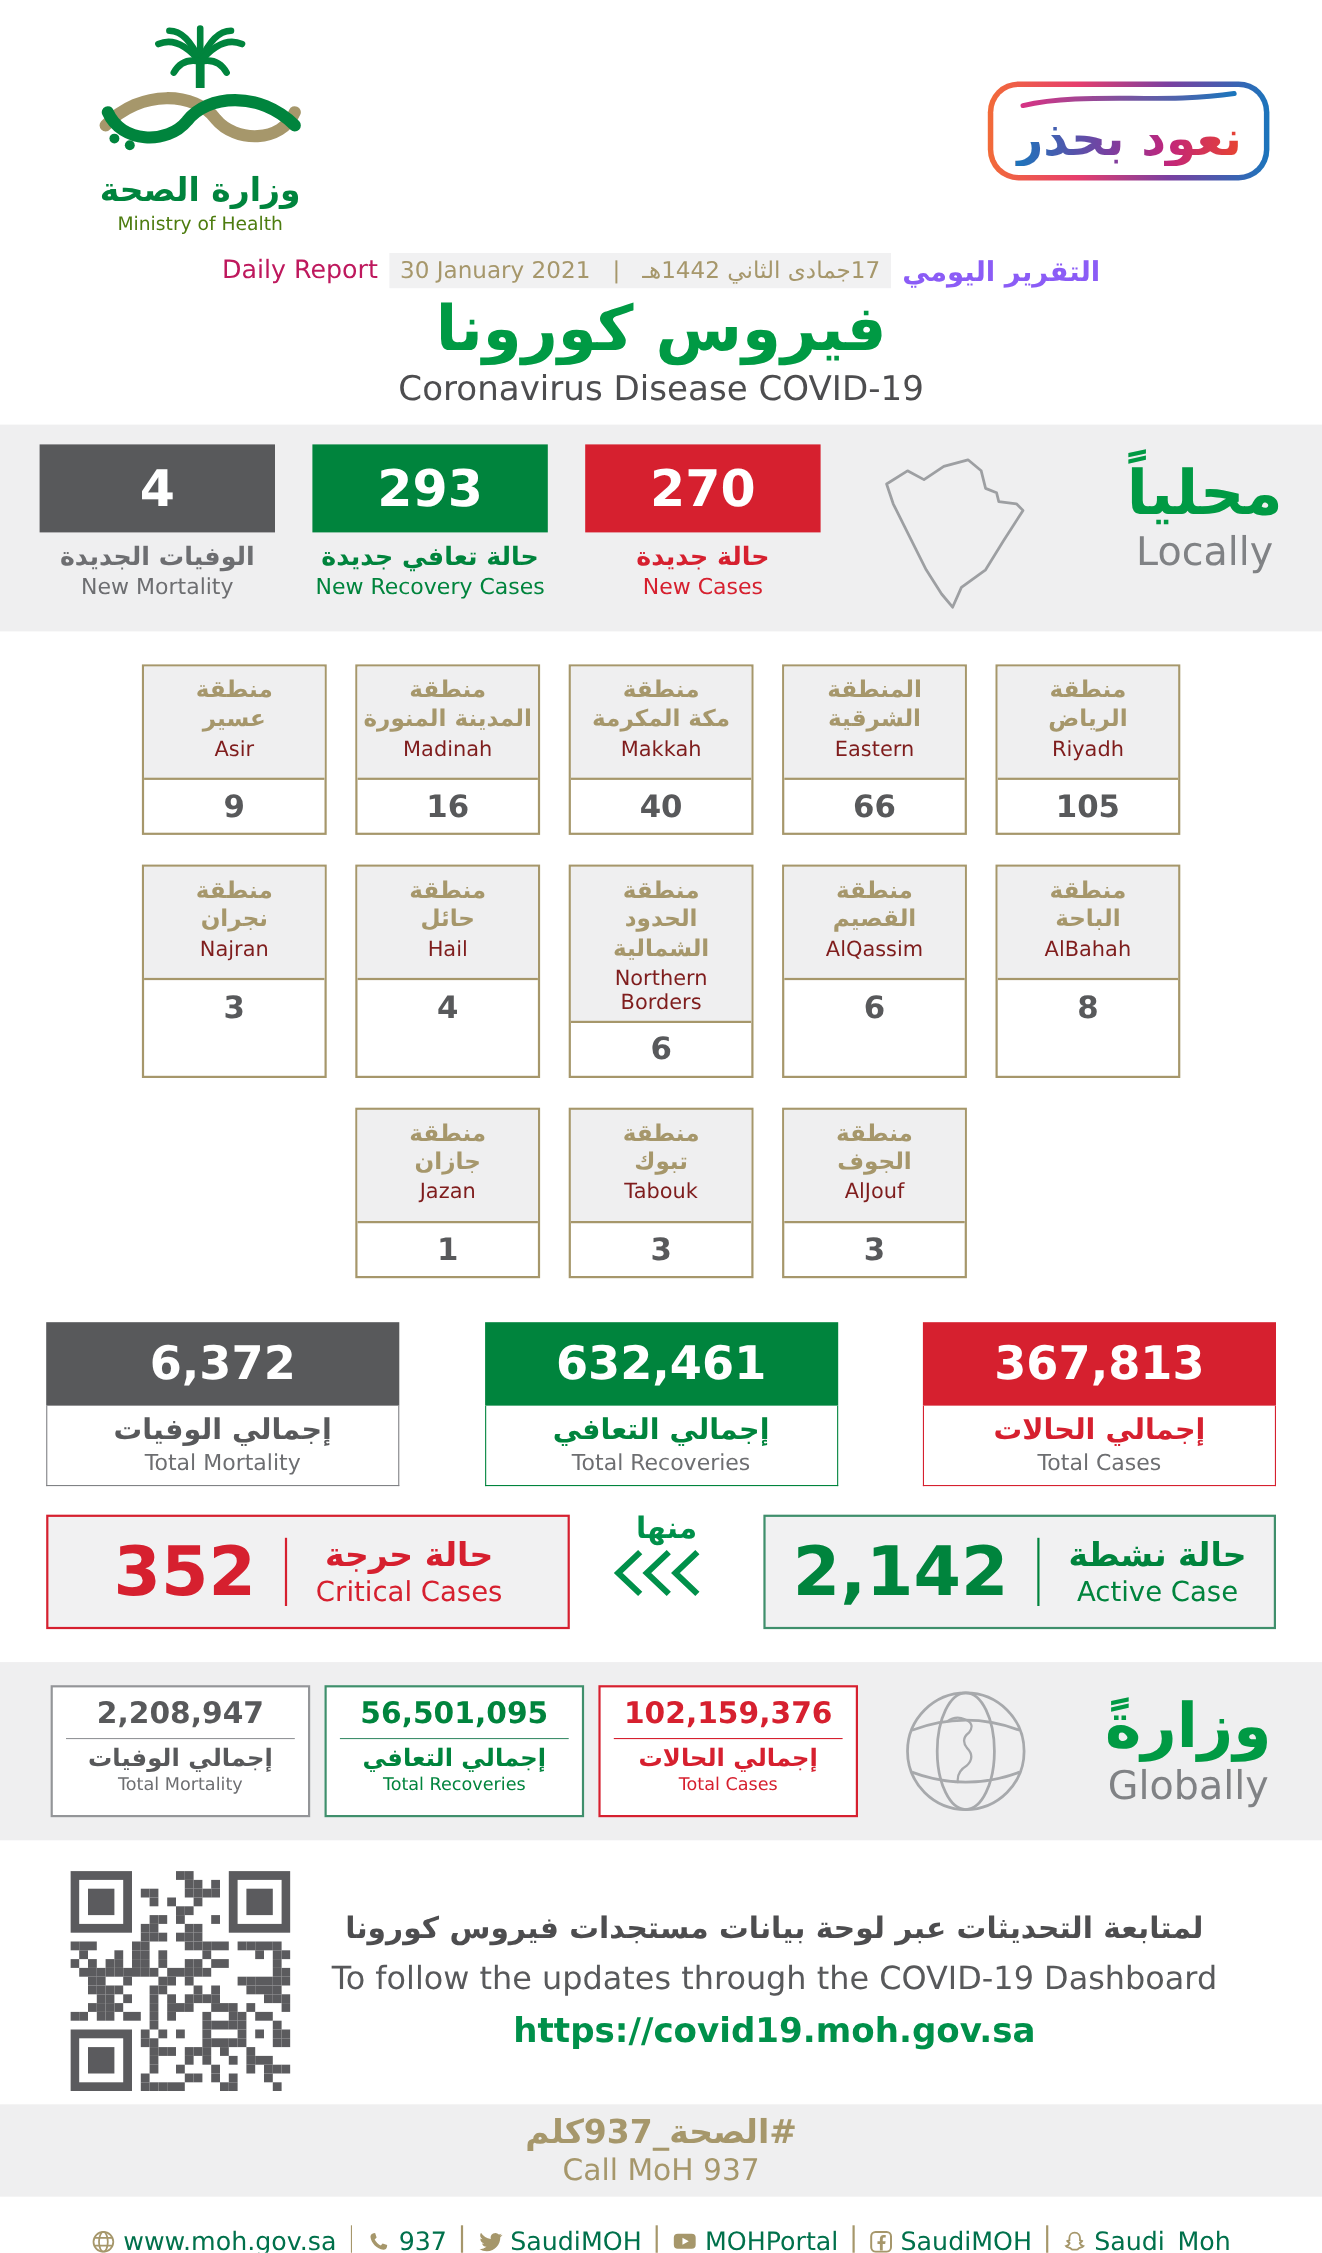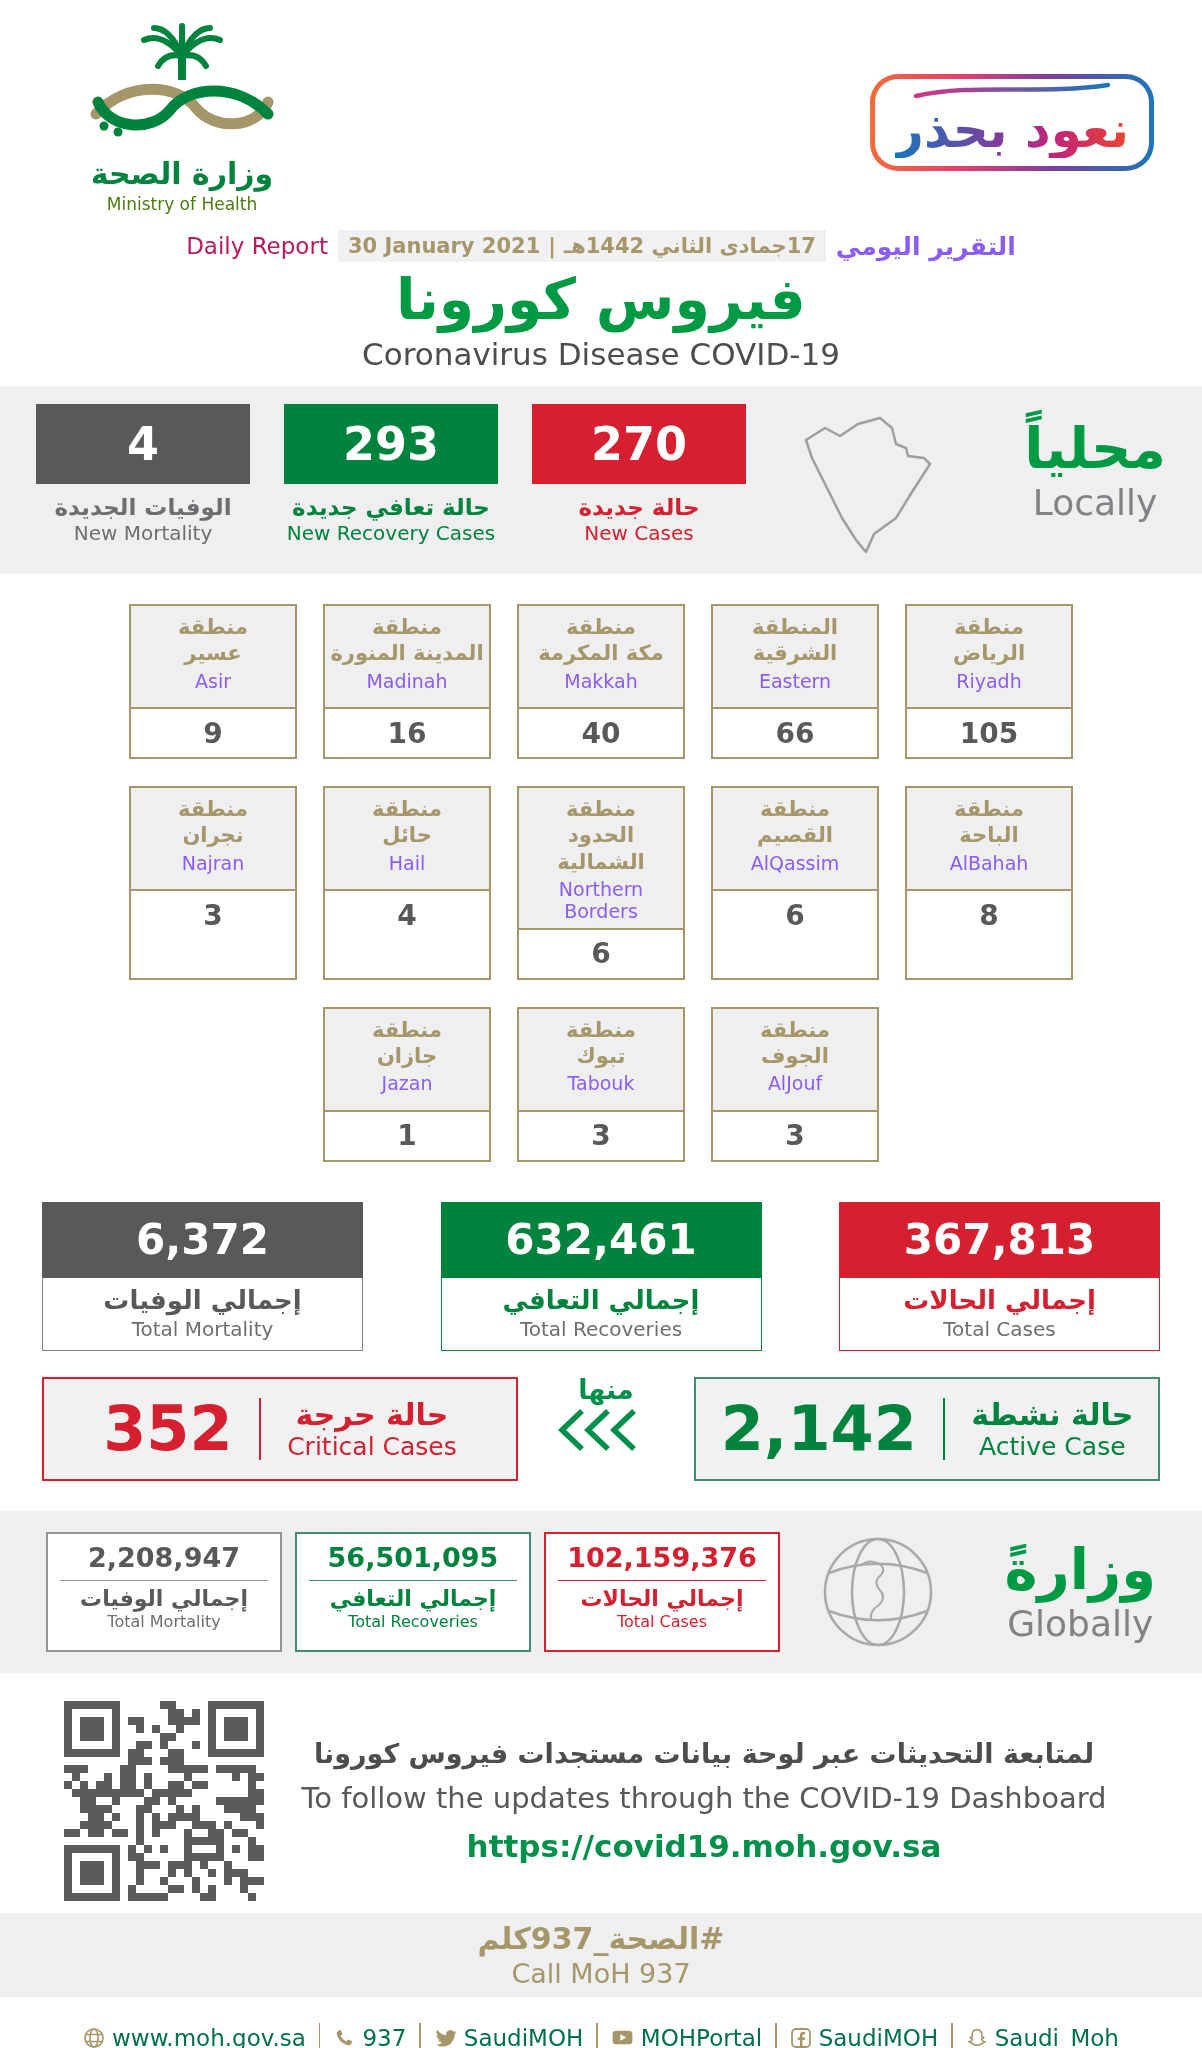--- a/index.html
+++ b/index.html
@@ -8,27 +8,27 @@
     font-family: "DejaVu Sans", "Liberation Sans", sans-serif; color: #4D4D4F;
   }
   
   .header { display: flex; justify-content: space-between; align-items: flex-start; padding: 22px 48px 0 52px; height: 212px; }
   .logo { width: 260px; text-align: center; }
   .logo-ar { color: #00843D; font-size: 30px; font-weight: bold; margin-top: 2px; }
   .logo-en { color: #4d7c0f; font-size: 17px; margin-top: 3px; }
   .badge-wrap { margin-top: 52px; border-radius: 28px; padding: 5px;
     background: linear-gradient(90deg,#F26B38,#E63E6D 32%,#7B3FA0 64%,#1B75BC); }
   .badge-inner { background: #fff; border-radius: 23px; padding: 2px 20px 8px; text-align: center; }
-  .badge-text { font-size: 50px; font-weight: bold; direction: rtl; line-height: 1.1;
+  .badge-text { font-size: 44px; font-weight: bold; direction: rtl; line-height: 1.1;
     background: linear-gradient(90deg,#1B75BC 0%,#7B3FA0 42%,#C2257A 68%,#E8452F 100%);
     -webkit-background-clip: text; background-clip: text; color: transparent; }
   
   .report-line { display: flex; justify-content: center; align-items: center; gap: 10px; margin-top: 18px; }
   .daily-en { color: #be185d; font-size: 23px; }
-  .date-chip { background: #F1F1F2; color: #A6976B; font-size: 21px; padding: 4px 10px; display: flex; align-items: center; gap: 8px; font-weight: bold; }
+  .date-chip { background: #F1F1F2; color: #A6976B; font-size: 21px; padding: 4px 10px; display: flex; align-items: center; gap: 20px; }
   .daily-ar { color: #8b5cf6; font-size: 25px; font-weight: bold; }
   
   .title-ar { text-align: center; color: #009A44; font-size: 57px; font-weight: bold; margin-top: 4px; }
   .title-en { text-align: center; color: #4D4D4F; font-size: 31px; margin-top: 4px; }
   
   .band { background: #EFEFF0; }
   .locally-band { margin-top: 14px; height: 188px; display: flex; align-items: flex-start; padding: 18px 36px 0; gap: 34px; }
   .stat { width: 214px; text-align: center; }
   .stat-box { height: 80px; display: flex; align-items: center; justify-content: center; color: #fff; font-size: 46px; font-weight: bold; }
   .stat-ar { font-size: 23px; font-weight: bold; margin-top: 10px; }
@@ -39,21 +39,21 @@
   .loc-map { margin-top: 2px; }
   .loc-head { margin-left: auto; text-align: center; margin-top: 14px; }
   .head-ar { color: #009A44; font-size: 56px; font-weight: bold; line-height: 1.1; }
   .head-en { color: #808285; font-size: 36px; margin-top: 2px; }
   
   .regions { margin-top: 30px; }
   .region-row { display: flex; justify-content: center; gap: 26px; margin-bottom: 27px; }
   .region-card { width: 168px; border: 2px solid #A6976B; background: #fff; }
   .rc-head { background: #EFEFF0; border-bottom: 2px solid #A6976B; min-height: 103px; padding: 8px 4px 6px; text-align: center; }
   .rc-ar { color: #A6976B; font-size: 21px; font-weight: bold; line-height: 1.25; direction: rtl; }
-  .rc-en { color: #8b5cf6; font-size: 19px; margin-top: 3px; }
+  .rc-en { color: #7f1d1d; font-size: 19px; margin-top: 3px; }
   .rc-val { height: 48px; display: flex; align-items: center; justify-content: center; color: #58595B; font-size: 28px; font-weight: bold; }
   
   .totals-row { display: flex; justify-content: space-between; padding: 0 42px; margin-top: 40px; }
   .total-box { width: 321px; text-align: center; }
   .tb-top { height: 76px; display: flex; align-items: center; justify-content: center; color: #fff; font-size: 42px; font-weight: bold; }
   .tb-bottom { border: 1.5px solid; border-top: none; padding: 7px 0 9px; background: #fff; }
   .tb-bottom.b-gray { border-color: #808285; }
   .tb-bottom.b-green { border-color: #00843D; }
   .tb-bottom.b-red { border-color: #D6202F; }
   .tb-ar { font-size: 26px; font-weight: bold; }

